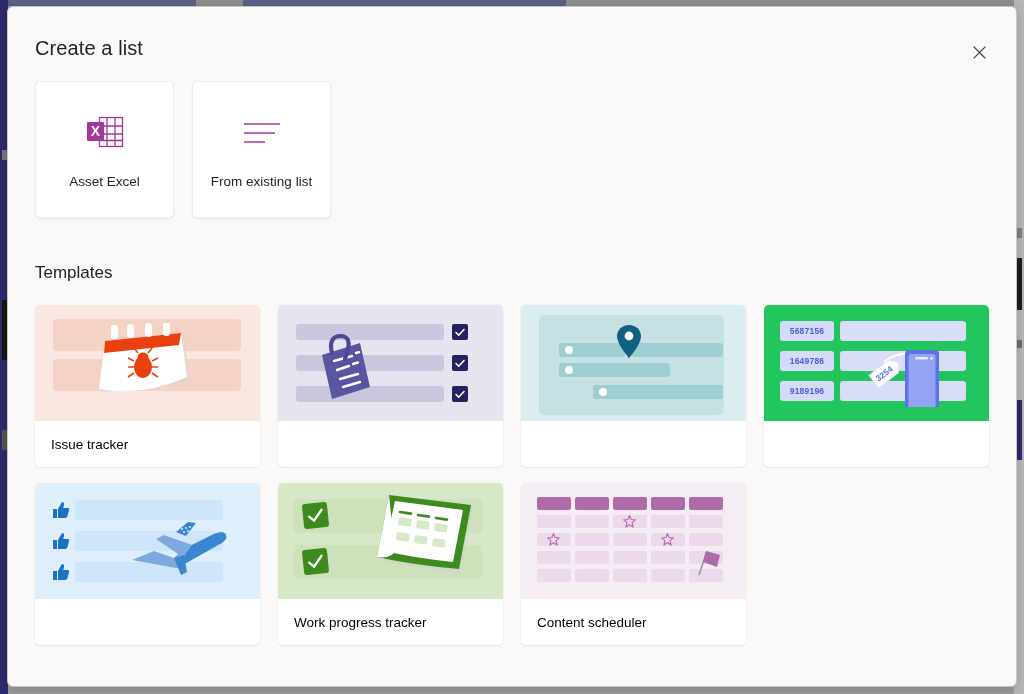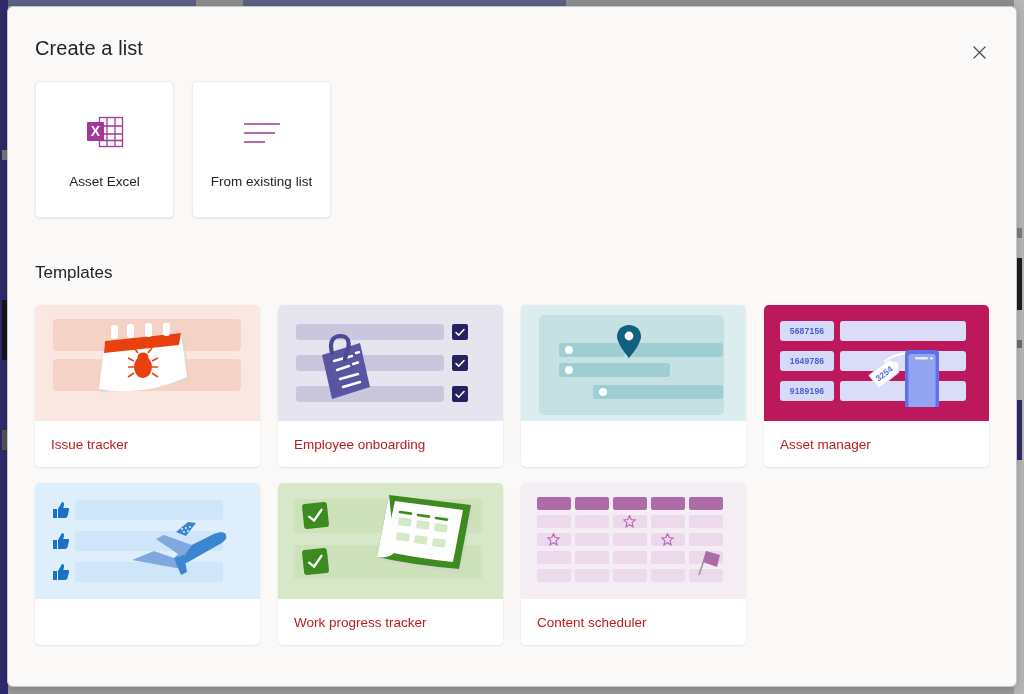--- a/index.html
+++ b/index.html
@@ -111,21 +111,21 @@
     display: flex; flex-direction: column;
   }
   .tpl-art {
     height: 116px; width: 100%;
     position: relative; overflow: hidden;
   }
   .tpl-label {
     flex: 1;
     display: flex; align-items: center;
     padding-left: 16px;
-    font-size: 13.5px; color: #b91c1c;
+    font-size: 13.5px; color: #000000;
     background: #ffffff;
   }
 
   
   .bar { position: absolute; border-radius: 3px; }
   .dot { position: absolute; border-radius: 50%; }
 
   
   .art-issue { background: #fae7e1; }
   .art-issue .b1 { left: 18px; top: 14px; width: 188px; height: 32px; background: #f5d2c6; border-radius: 4px; }
@@ -138,21 +138,21 @@
   .art-onb .cb { position: absolute; left: 174px; width: 16px; height: 16px; background: #262262; border-radius: 2px; }
   .art-onb .cb1 { top: 19px; } .art-onb .cb2 { top: 50px; } .art-onb .cb3 { top: 81px; }
 
   
   .art-evt { background: #dcedf0; }
   .art-evt .panel { position: absolute; left: 18px; top: 10px; width: 185px; height: 100px; background: #c6e1e4; border-radius: 5px; }
   .art-evt .tb { background: #9ecdd2; height: 14px; border-radius: 3px; }
   .art-evt .tdot { background: #ffffff; width: 8px; height: 8px; }
 
   
-  .art-ast { background: #be185d; padding-left: 38px; }
+  .art-ast { background: #22c55e; padding-left: 38px; }
   .art-ast .num {
     position: absolute; left: 16px; width: 54px; height: 20px;
     background: #d4daf8; border-radius: 3px;
     font-size: 8.5px; color: #4a5bd6; font-weight: 700;
     display: flex; align-items: center; justify-content: center;
     letter-spacing: .2px;
   }
   .art-ast .rowbar { position: absolute; left: 76px; width: 126px; height: 20px; background: #d9ddf7; border-radius: 3px; }
 
   
@@ -298,21 +298,20 @@
             <line x1="16" y1="28" x2="34" y2="23"></line>
             <line x1="19" y1="37" x2="31" y2="33"></line>
             <line x1="38" y1="20" x2="41" y2="19.2"></line>
             <line x1="35" y1="31" x2="40" y2="29.5"></line>
             <line x1="22" y1="46" x2="40" y2="41"></line>
             <line x1="25" y1="54" x2="42" y2="49"></line>
           </g>
           <path d="M14 20 Q10 4 22 3 Q33 3 30 16 L27 26" stroke="#4c4797" stroke-width="4.2" fill="none" stroke-linecap="round"></path>
         </svg>
       </div>
-      <div class="tpl-label">Employee onboarding</div>
     </div>
 
     <div class="tpl-card">
       <div class="tpl-art art-evt">
         <div class="panel"></div>
         <div class="bar tb" style="left:38px;top:38px;width:66px;"></div>
         <div class="dot tdot" style="left:44px;top:41px;"></div>
         <div class="bar tb" style="left:110px;top:38px;width:92px;"></div>
         <div class="bar tb" style="left:38px;top:58px;width:111px;"></div>
         <div class="dot tdot" style="left:44px;top:61px;"></div>
@@ -340,21 +339,20 @@
             <text x="16" y="25" font-family="Liberation Sans, sans-serif" font-size="8.5" font-weight="bold" fill="#5b72e8" text-anchor="middle">3254</text>
           </g>
         </svg>
         <svg width="38" height="58" viewBox="0 0 38 58" style="position:absolute;left:140px;top:44px;">
           <rect x="1" y="1" width="34" height="72" rx="4" fill="#5b72e8"></rect>
           <rect x="4.5" y="5" width="27" height="64" rx="2.5" fill="#92a4f2"></rect>
           <rect x="11" y="8" width="13" height="2.6" rx="1.3" fill="#e7ebfd"></rect>
           <circle cx="27.5" cy="9.3" r="1.4" fill="#e7ebfd"></circle>
         </svg>
       </div>
-      <div class="tpl-label">Asset manager</div>
     </div>
 
 
     <div class="tpl-card">
       <div class="tpl-art art-trv">
         <div class="bar rb" style="top:17px;"></div>
         <div class="bar rb" style="top:48px;"></div>
         <div class="bar rb" style="top:79px;"></div>
         <svg width="18" height="18" viewBox="0 0 18 18" style="position:absolute;left:17px;top:18px;">
             <path d="M1 8 H5 V17 H1 Z M6 8 L10 1 Q12.5 1 12 4 L11.3 7 H16 Q17.5 7 17 9 L15.5 15 Q15 17 13 17 H6 Z" fill="#1b72c4"></path>

